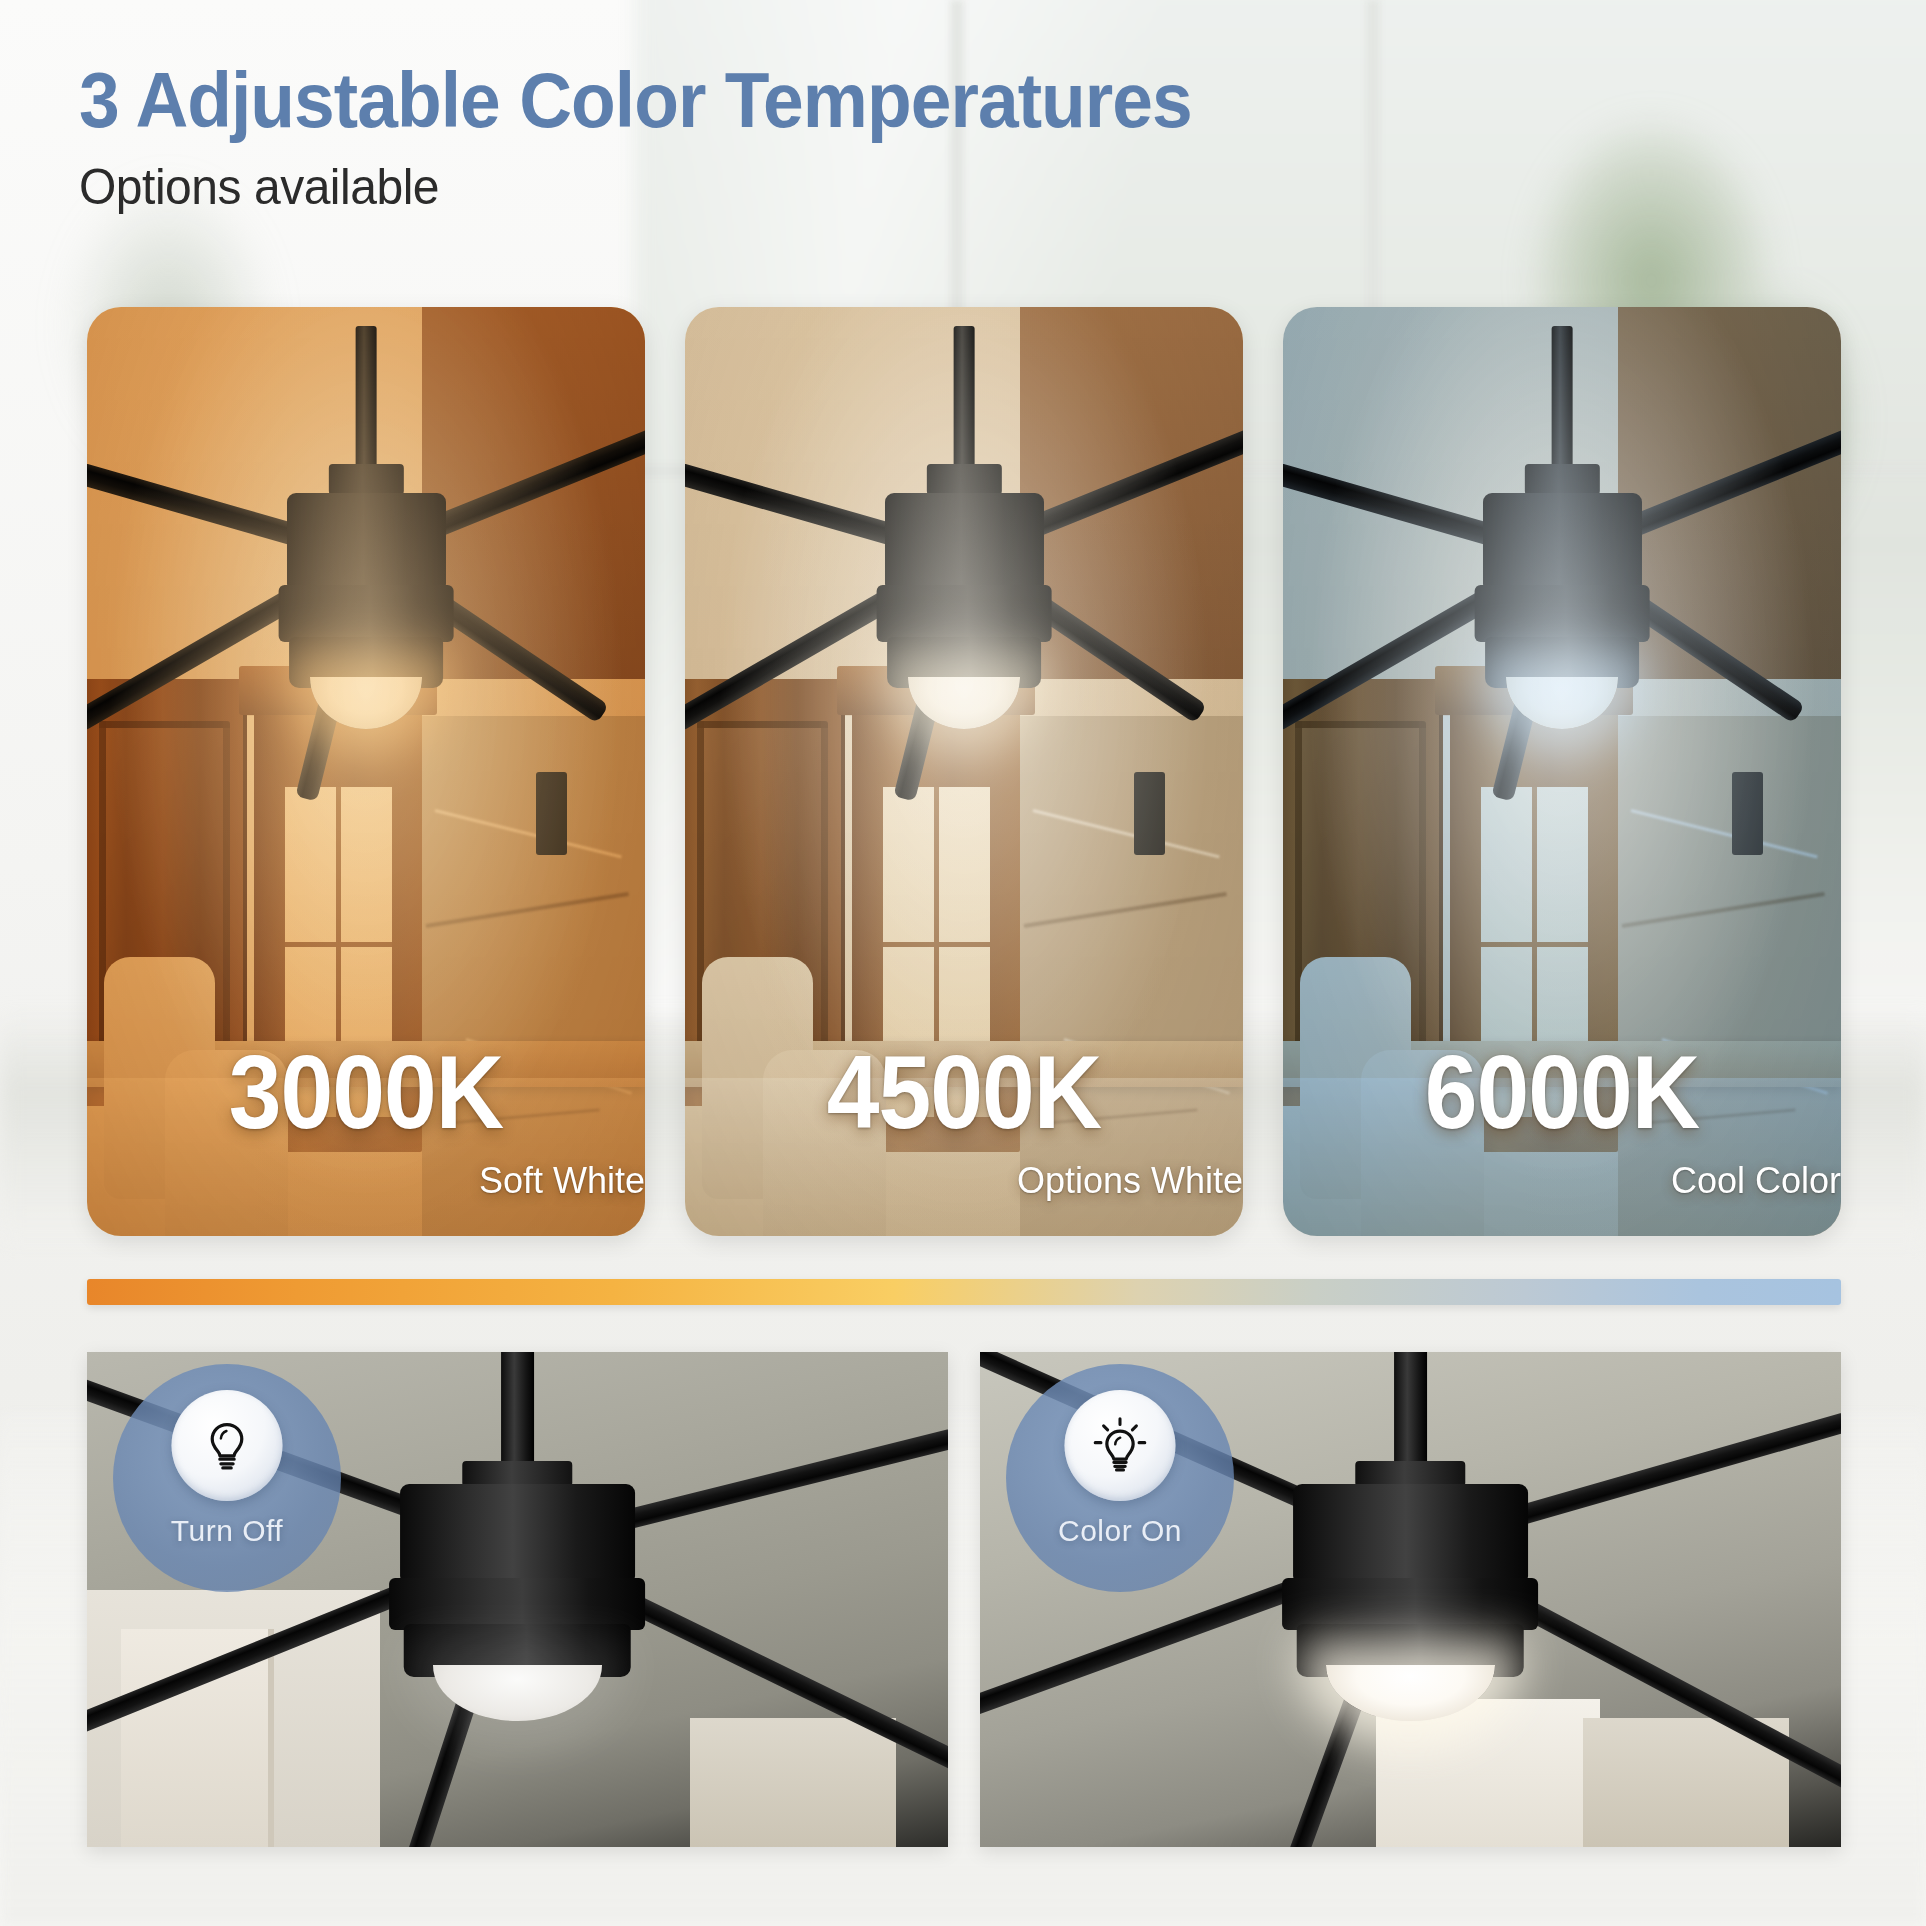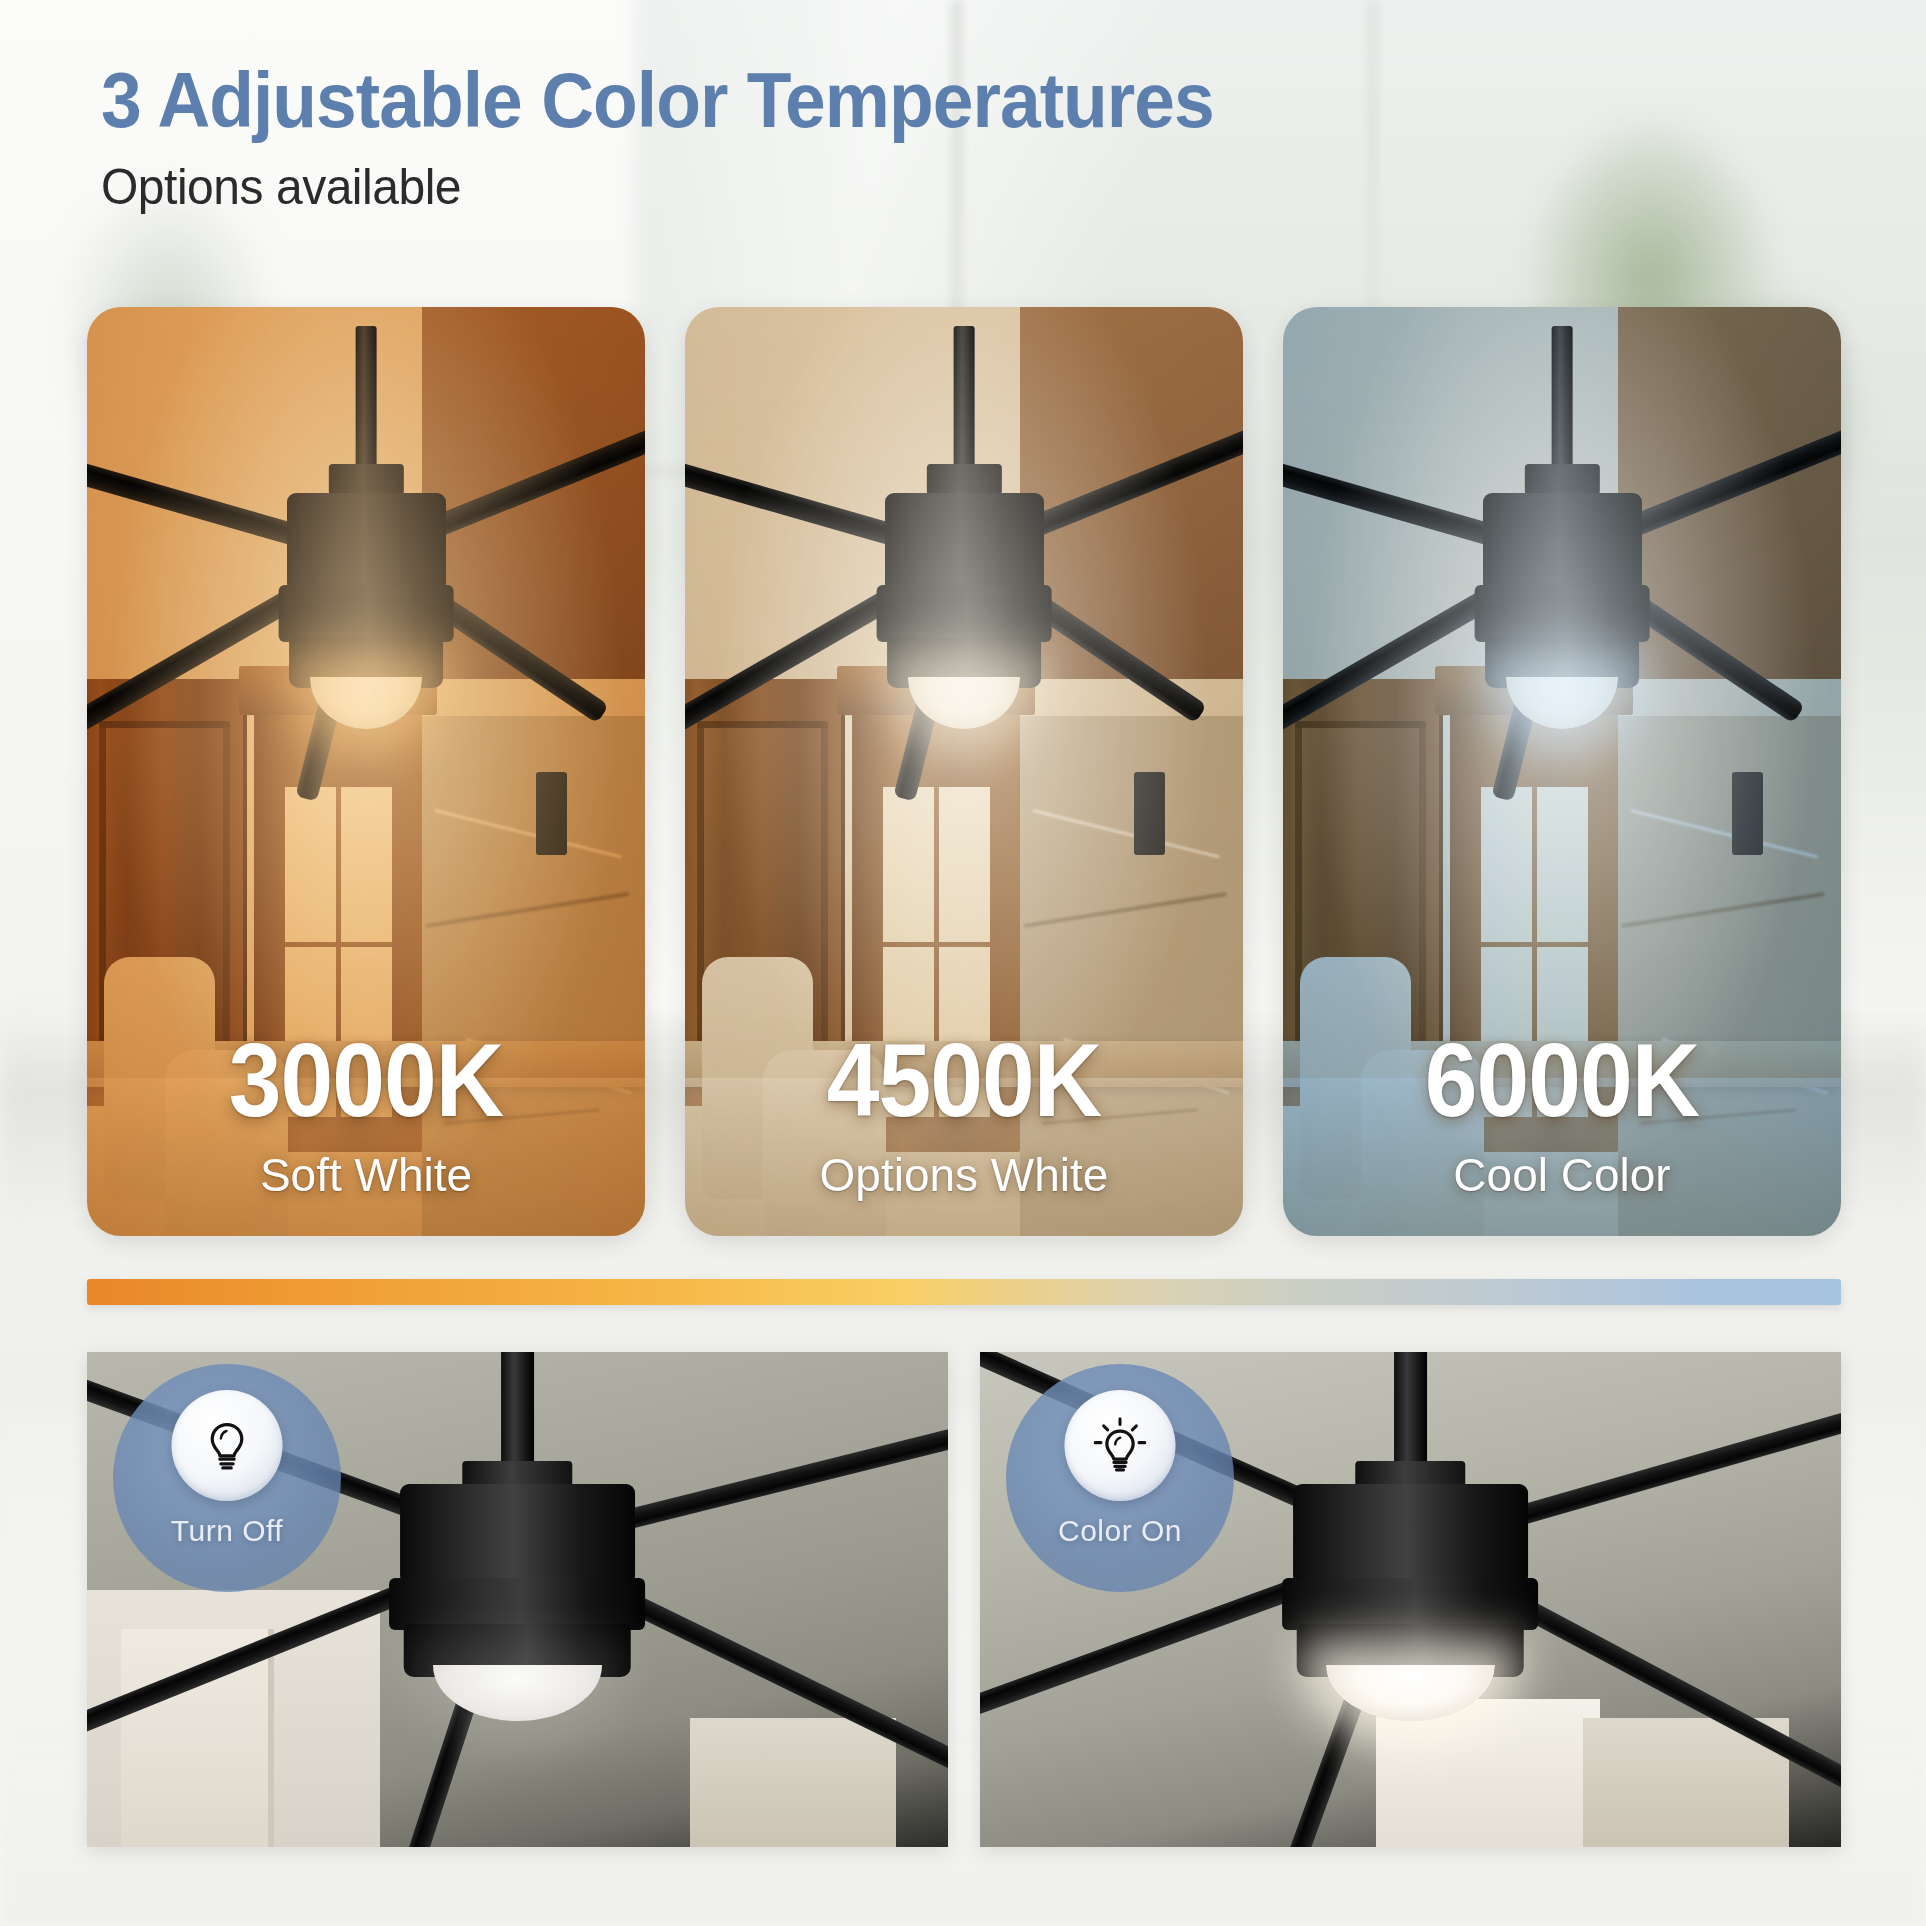--- a/index.html
+++ b/index.html
@@ -39,21 +39,21 @@
     background:linear-gradient(180deg, rgba(228,229,224,.0) 0%, rgba(221,223,217,.75) 35%, rgba(241,241,238,.9) 100%);
     filter:blur(10px);
   }
   .bg-bottom{
     position:absolute;left:0;right:0;bottom:0;height:515px;
     background:linear-gradient(180deg, rgba(248,248,246,.2) 0%, rgba(244,244,241,.85) 40%, #f0f0ed 100%);
     filter:blur(6px);
   }
 
   
-  .header{position:absolute;left:101px;top:61px;}
+  .header{position:absolute;left:79px;top:61px;}
   .title{
     font-size:77px;line-height:1.02;font-weight:700;color:#5d7fad;
     letter-spacing:-1px; white-space:nowrap;
     transform:scaleX(.95);transform-origin:left center;
   }
   .subtitle{
     margin-top:18px;font-size:50px;font-weight:400;color:#2b2b2b;
     letter-spacing:-0.5px;transform:scaleX(.96);transform-origin:left center;
   }
 
@@ -225,22 +225,23 @@
   
   .cap{
     position:absolute;left:0;right:0;bottom:34px;text-align:center;color:#fff;z-index:6;
   }
   .kelvin{
     font-size:103px;font-weight:700;letter-spacing:-1px;line-height:1;
     transform:scaleX(.92);transform-origin:center;
     text-shadow:0 4px 16px rgba(90,50,10,.45),0 1px 3px rgba(0,0,0,.35);
   }
   .capname{
-    margin-top:16px;font-size:46px;font-weight:400;letter-spacing:0px;
+    margin-top:16px;font-size:36px;font-weight:400;letter-spacing:0px;
     text-shadow:0 3px 12px rgba(80,45,10,.45),0 1px 2px rgba(0,0,0,.3);
+    text-align:right;
   }
 
   
   .divider{
     position:absolute;left:87px;top:1279px;width:1754px;height:26px;border-radius:3px;
     background:linear-gradient(90deg,#e8862a 0%,#ef9b33 12%,#f5b342 30%,#f9ce63 46%,#ddd2b0 60%,#c9cfc6 70%,#bcc9d4 82%,#aac4de 92%,#a6c3e0 100%);
     box-shadow:0 3px 8px rgba(0,0,0,.10);
   }
 
   

